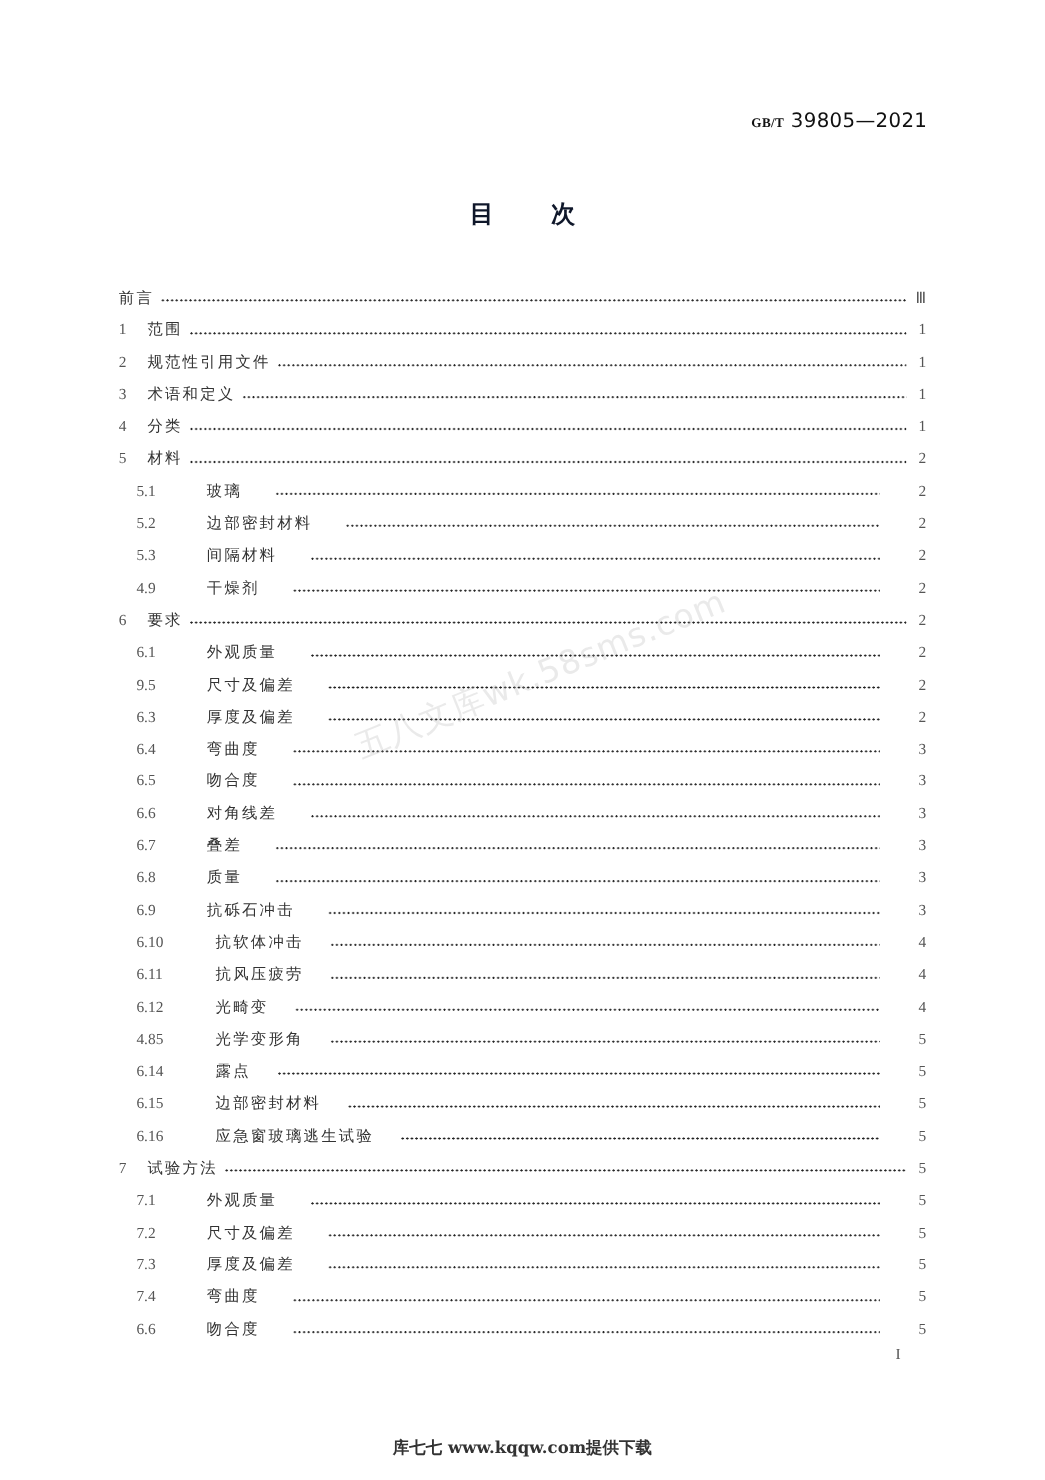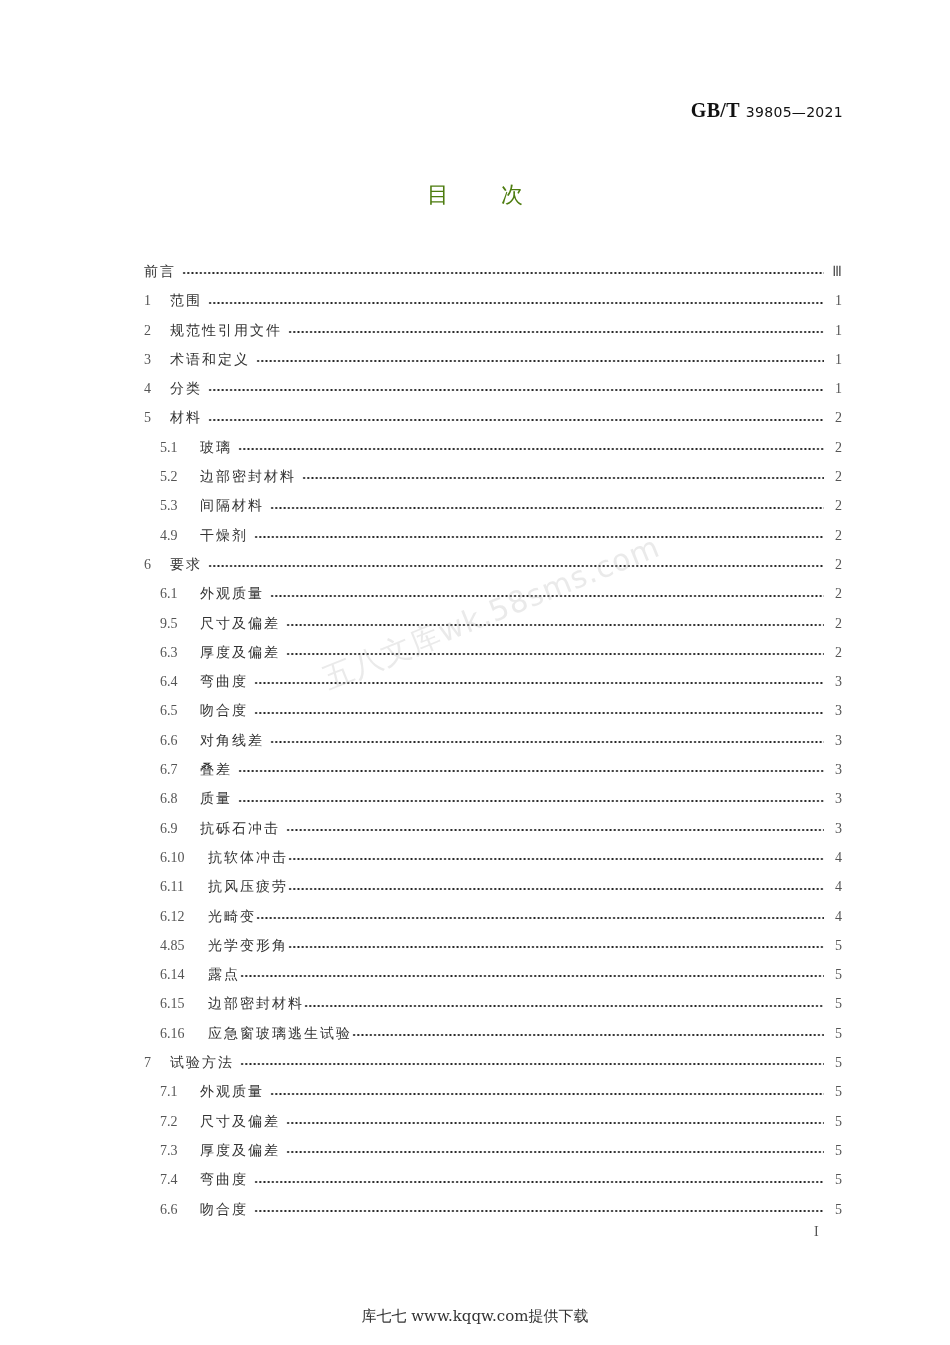--- a/index.html
+++ b/index.html
@@ -19,56 +19,55 @@
       position: absolute;
       top: 99px;
       right: 107px;
       font-size: 15px;
       color: #111;
       letter-spacing: 0.3px;
     }
     .std-code .prefix {
       font-family: "Liberation Serif", serif;
       font-weight: bold;
-      font-size: 20px;
+      font-size: 12px;
       margin-right: 6px;
     }
     .std-code .num {
       font-family: "DejaVu Sans", sans-serif;
-      font-size: 14px;
+      font-size: 18px;
     }
     .toc-title {
       position: absolute;
       top: 180px;
       left: 0;
       width: 950px;
       text-align: center;
       font-family: "DejaVu Sans", sans-serif;
-      font-weight: normal;
+      font-weight: bold;
       font-size: 22px;
-      color: #4d7c0f;
+      color: #0f172a;
     }
     .toc-title span { display: inline-block; }
     .toc-title .gap { width: 52px; }
     .toc {
       position: absolute;
       top: 257px;
       left: 108px;
       width: 734px;
     }
     .toc-row {
       height: 29.3px;
       line-height: 29.3px;
       display: flex;
       align-items: flex-end;
       font-size: 14px;
       white-space: nowrap;
-      margin-left: 36px;
-    }
-    .toc-row.lvl2 { padding-left: 16px; }
+    }
+    .toc-row.lvl2 { padding-left: 16px; gap: 24px; }
     .toc-row .num {
       display: inline-block;
       color: #555;
       font-family: "Liberation Serif", serif;
       font-size: 14px;
     }
     .toc-row.lvl1 .num { width: 26px; }
     .toc-row.lvl2 .num { width: 40px; }
     .toc-row.lvl2.wide .num { width: 48px; }
     .toc-row .label {
@@ -109,20 +108,21 @@
     }
     .footer-note {
       position: absolute;
       top: 1307px;
       left: 0;
       width: 950px;
       text-align: center;
       font-family: "DejaVu Serif", serif;
       font-size: 15px;
       color: #333;
+      font-weight: bold;
     }
     .watermark {
       position: absolute;
       top: 660px;
       left: 325px;
       transform: rotate(-22deg);
       transform-origin: left center;
       font-family: "DejaVu Sans", sans-serif;
       font-size: 30px;
       color: rgba(180,180,180,0.28);

